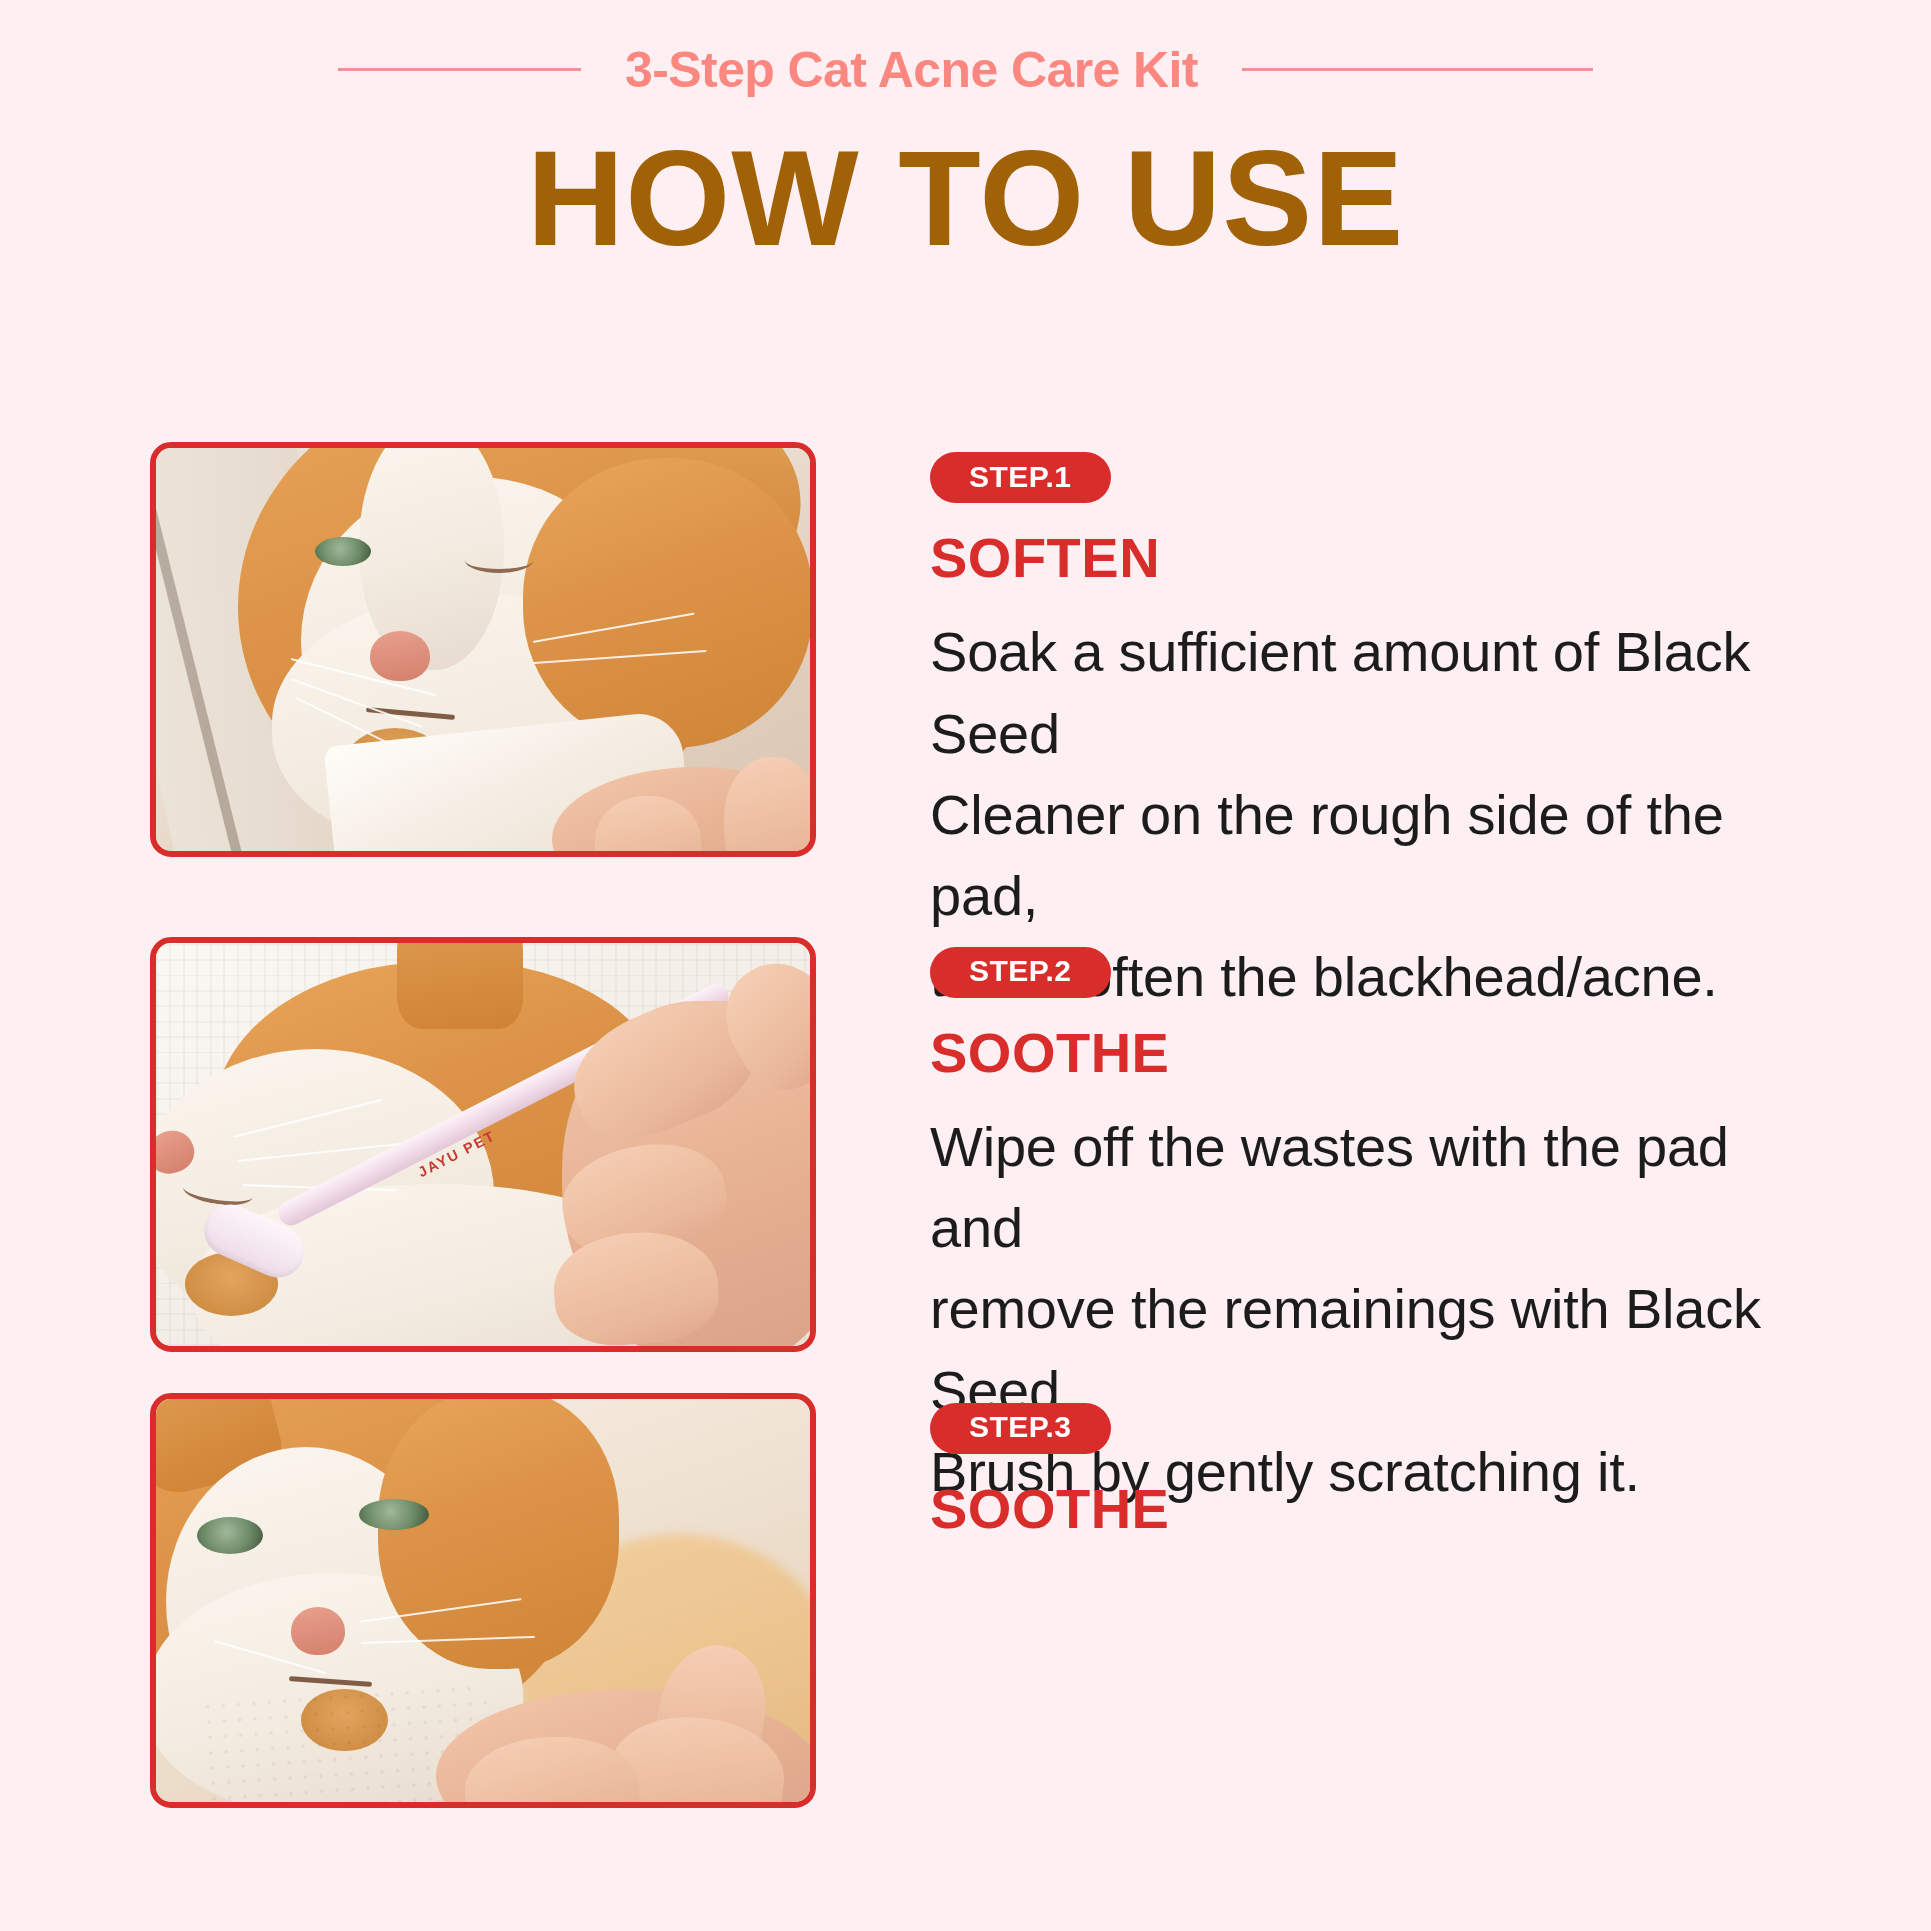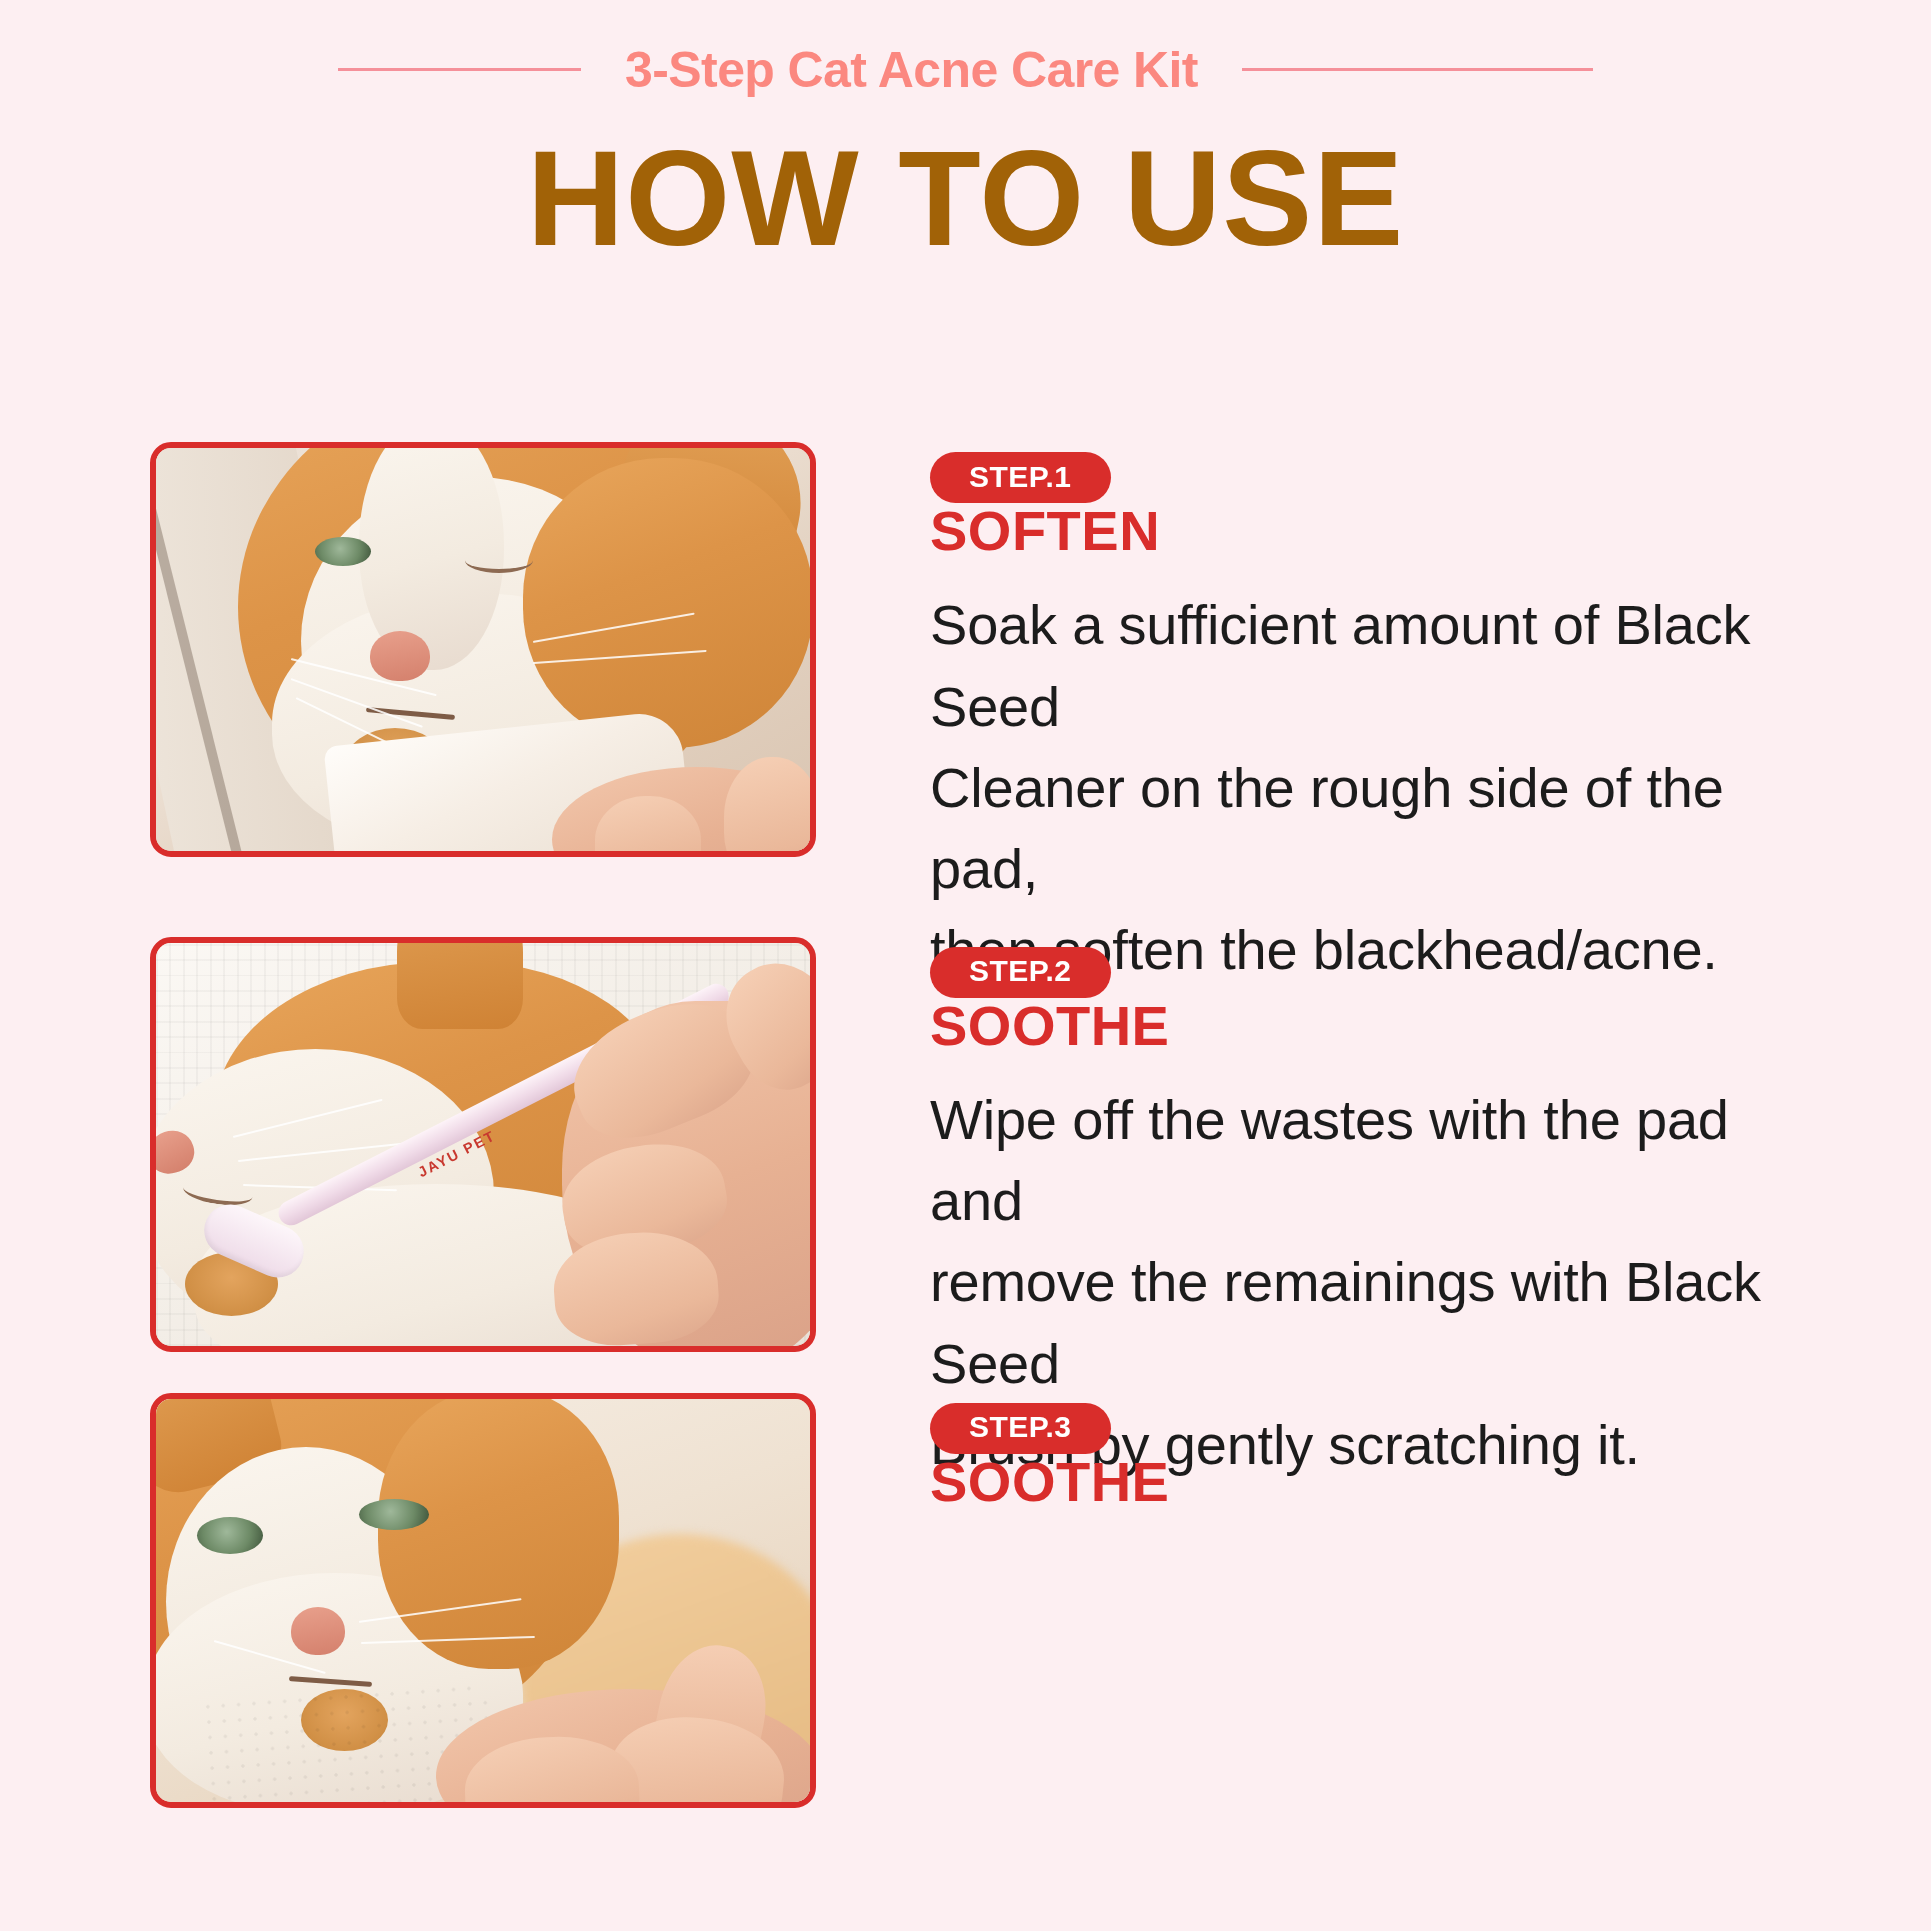--- a/index.html
+++ b/index.html
@@ -211,20 +211,21 @@
     color: #ffffff;
     font-size: 30px;
     font-weight: 700;
     letter-spacing: 0.5px;
     padding: 9.7px 39px 11.6px;
     border-radius: 29px;
     line-height: 1;
   }
 
   .step-title {
+    margin-top: 27px;
     font-size: 56px;
     font-weight: 700;
     color: #d92d2b;
     letter-spacing: 0.5px;
     line-height: 1;
   }
 
   .step-desc {
     margin-top: 25px;
     font-size: 56px;

